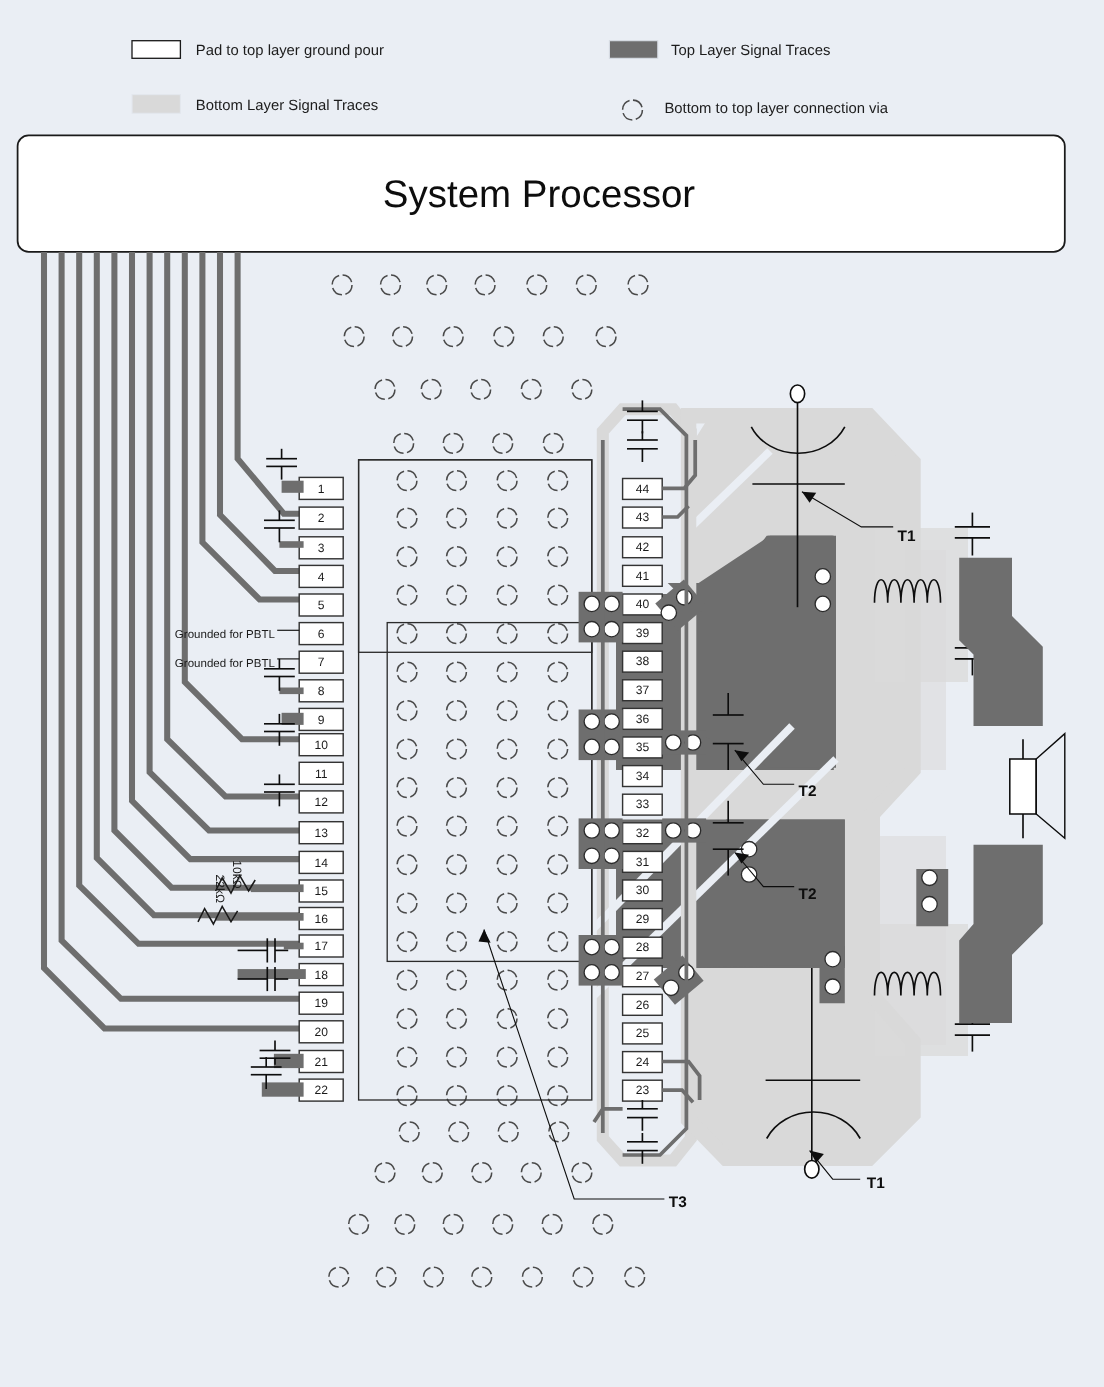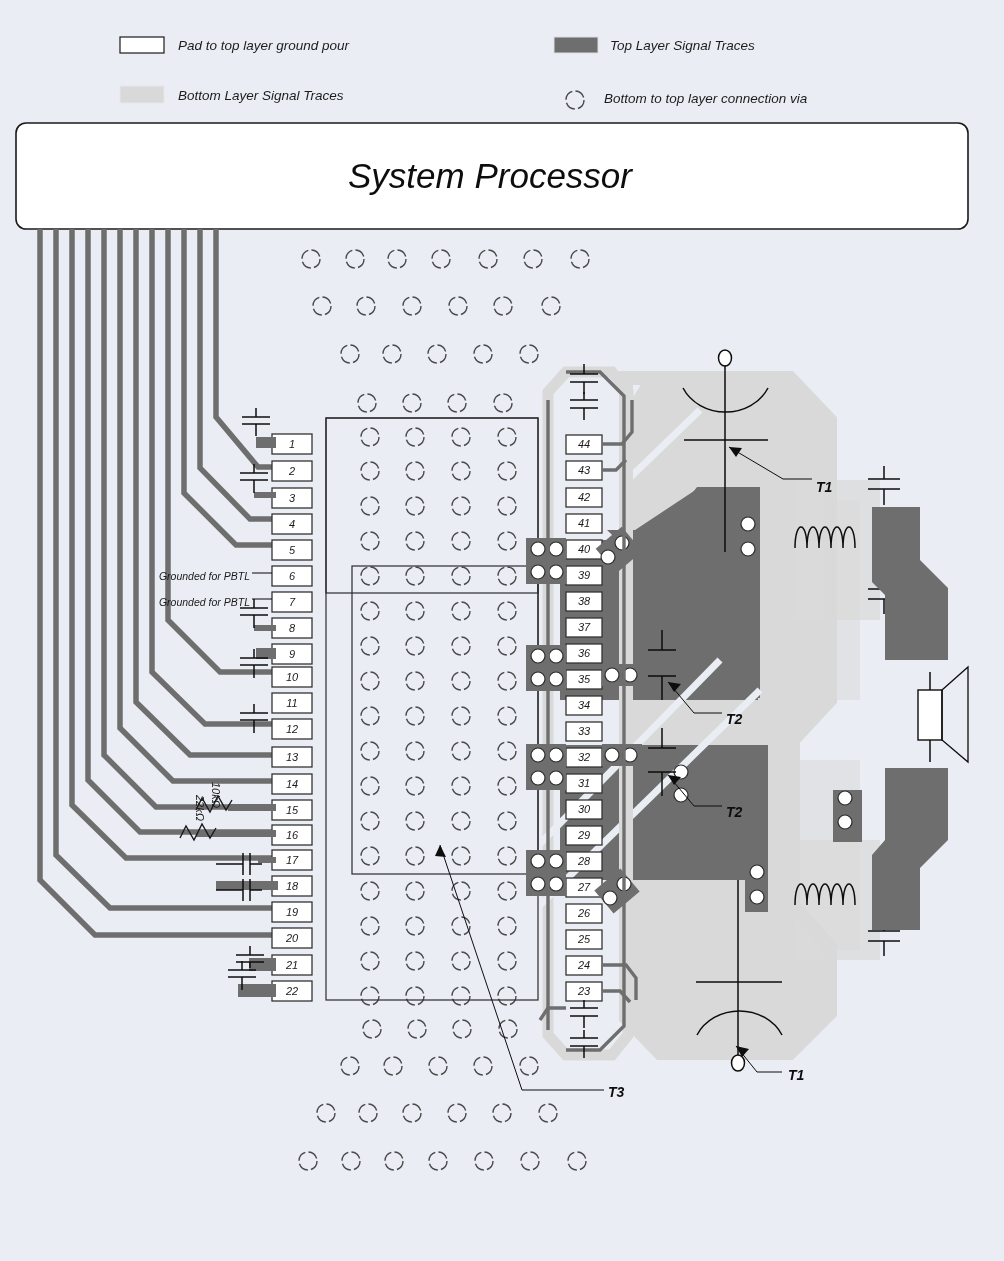--- a/index.html
+++ b/index.html
@@ -9,21 +9,20 @@
   }
   body {
     font-family: "Liberation Sans", sans-serif;
   }
   #page {
     position: relative;
     width: 1004px;
     height: 1261px;
     background: #eaeef4;
     overflow: hidden;
-    font-style: italic;
   }
   #board-svg {
     position: absolute;
     left: 0; top: 0;
     width: 1004px;
     height: 1261px;
   }
   .legend-label {
     font-size: 13.5px;
     fill: #1c1c1c;

